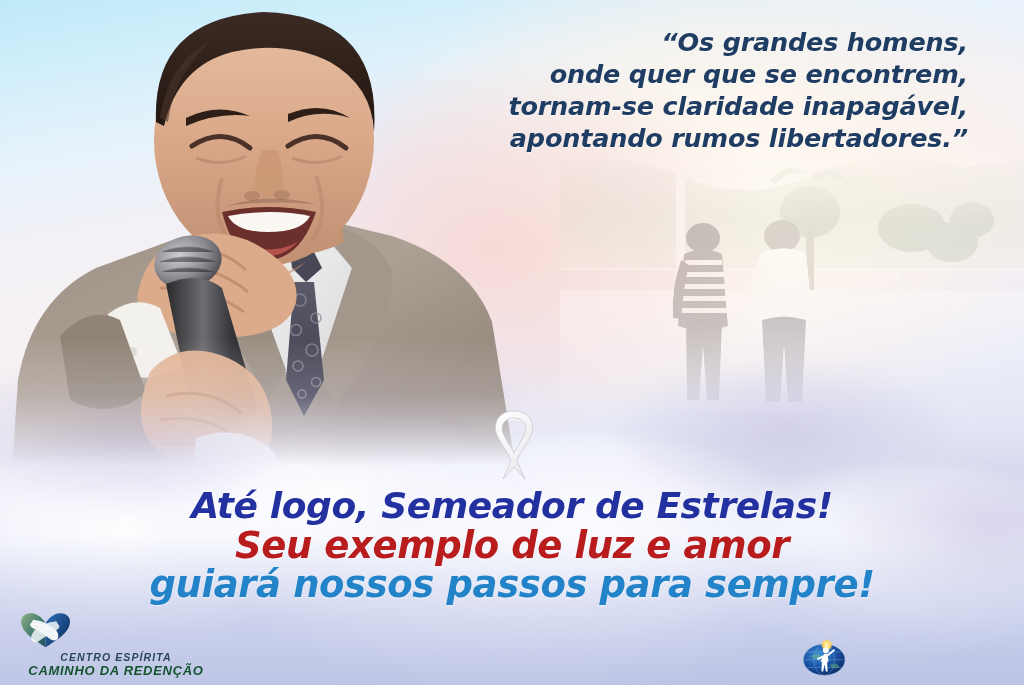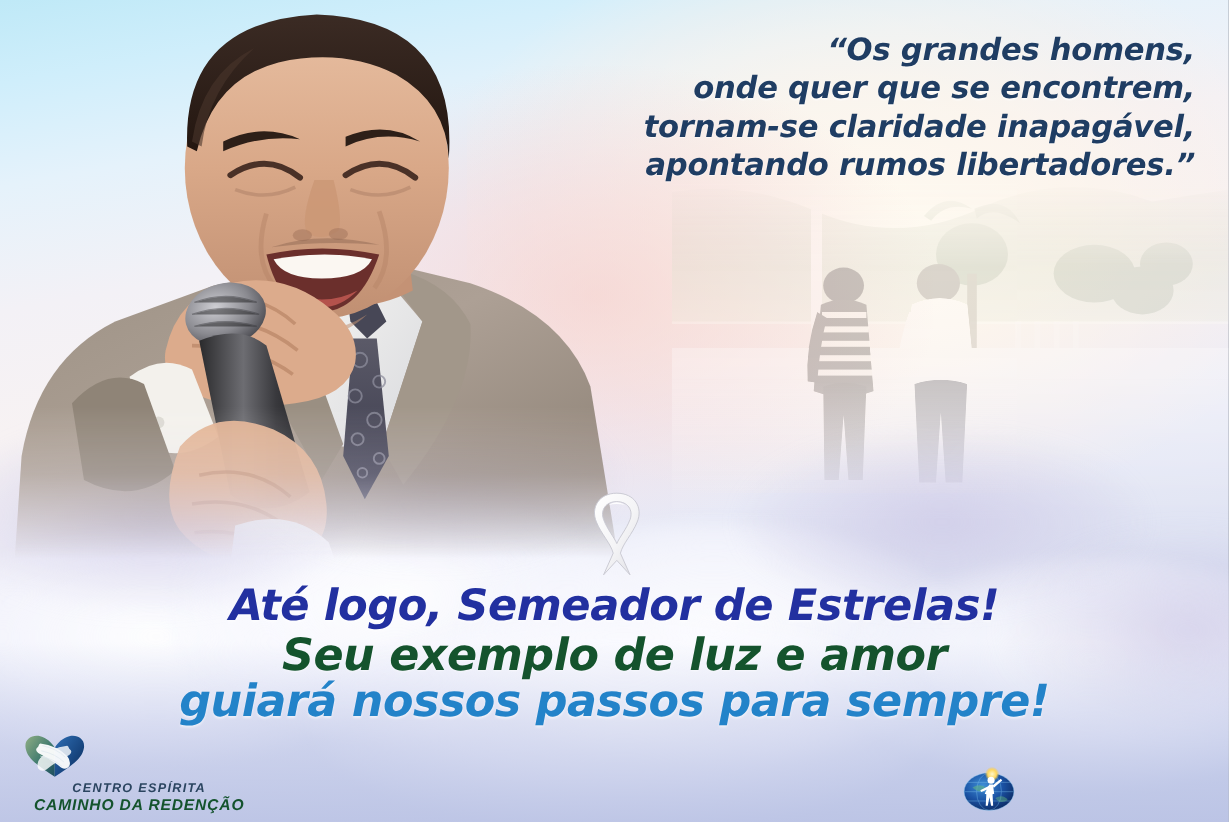--- a/index.html
+++ b/index.html
@@ -130,21 +130,21 @@
     -webkit-mask-image:
        linear-gradient(to bottom, #000 0%, #000 72%, rgba(0,0,0,0.75) 84%, rgba(0,0,0,0) 99%);
     mask-image:
        linear-gradient(to bottom, #000 0%, #000 72%, rgba(0,0,0,0.75) 84%, rgba(0,0,0,0) 99%);
   }
   .portrait svg { width: 100%; height: 100%; display: block; }
 
   
   .quote-block {
     position: absolute;
-    right: 28px;
+    right: 56px;
     top: 26px;
     width: 540px;
     text-align: right;
   }
   .quote-line {
     font-family: "DejaVu Sans", sans-serif;
     font-style: italic;
     font-weight: bold;
     font-size: 25.5px;
     line-height: 32px;
@@ -190,21 +190,21 @@
     text-shadow: 0 1px 2px rgba(255,255,255,0.55);
   }
   .msg-line-1 {
     font-size: 36px;
     line-height: 40px;
     color: #2230a0;
   }
   .msg-line-2 {
     font-size: 37px;
     line-height: 39px;
-    color: #14532d;
+    color: #b91c1c;
   }
   .msg-line-3 {
     font-size: 37px;
     line-height: 39px;
     color: #2383c9;
   }
 
   
   .logo {
     position: absolute;

